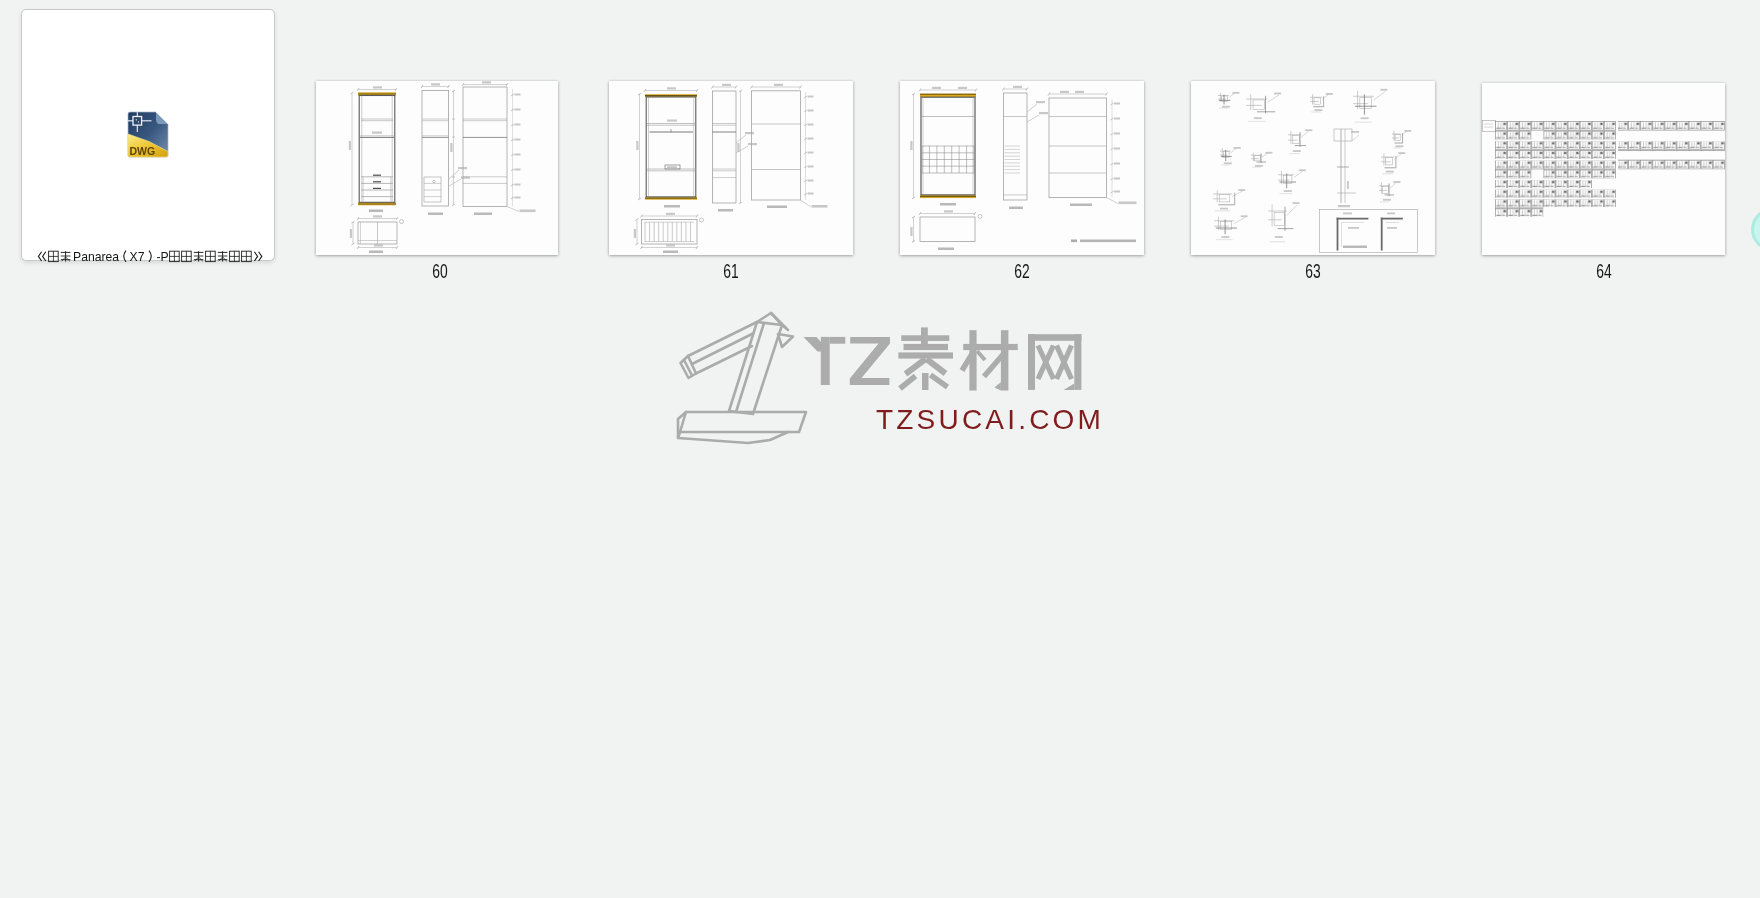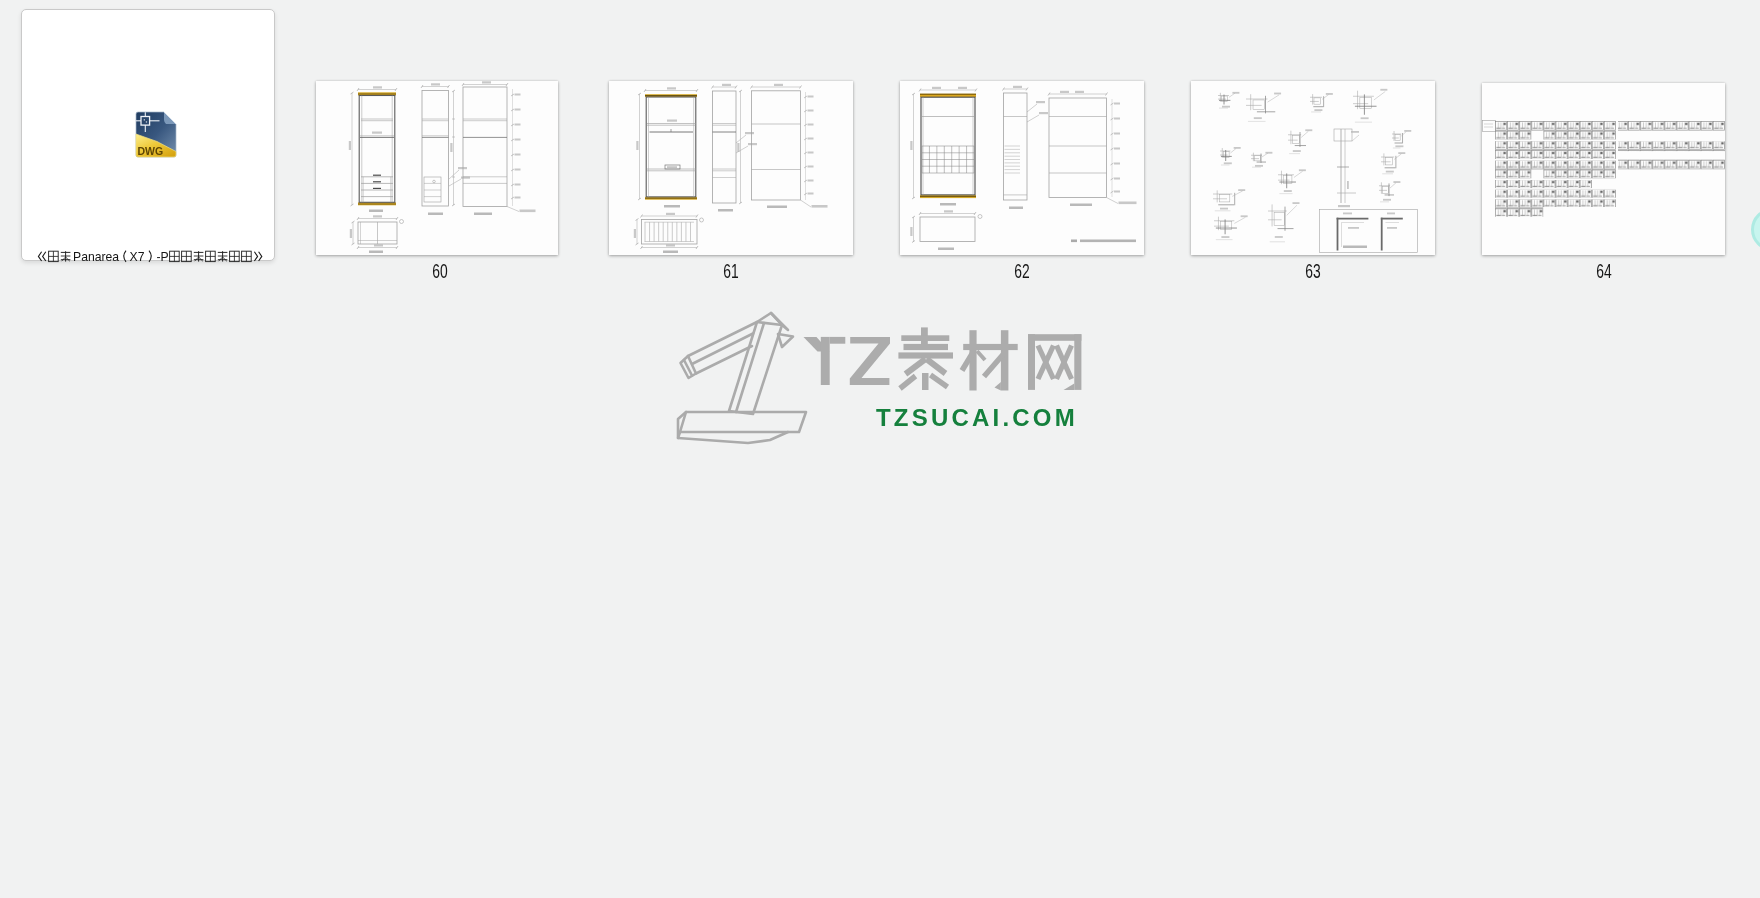--- a/index.html
+++ b/index.html
@@ -1,14 +1,14 @@
 <!DOCTYPE html>
 <html><head><meta charset="utf-8"><title>preview</title><style>html,body{margin:0;padding:0;}body{width:1760px;height:898px;background:#f1f2f2;overflow:hidden;position:relative;font-family:"Liberation Sans",sans-serif;}.thumb{position:absolute;background:#fdfdfd;box-shadow:0 1px 3px rgba(0,0,0,0.30),0 0 2px rgba(0,0,0,0.12);}.num{position:absolute;top:259px;width:60px;text-align:center;font-size:21px;color:#161616;transform:scaleX(0.66);transform-origin:center;}</style></head><body>
 <div style="position:absolute;left:21px;top:9px;width:252px;height:250px;background:#ffffff;border:1px solid #c9c9c9;border-radius:5px;box-shadow:0 2px 4px rgba(0,0,0,0.10);"></div>
-<div style="position:absolute;left:135px;top:111px;width:22px;height:47px;"><svg width="42" height="47" viewBox="0 0 42 47" xmlns="http://www.w3.org/2000/svg">
+<div style="position:absolute;left:127px;top:111px;width:22px;height:47px;"><svg width="42" height="47" viewBox="0 0 42 47" xmlns="http://www.w3.org/2000/svg">
       <defs>
         <linearGradient id="blu" x1="0" y1="0" x2="1" y2="1">
           <stop offset="0" stop-color="#203c60"></stop>
           <stop offset="0.5" stop-color="#38577f"></stop>
           <stop offset="1" stop-color="#7590af"></stop>
         </linearGradient>
         <linearGradient id="yel" x1="0" y1="0" x2="0.8" y2="1">
           <stop offset="0" stop-color="#fcee8d"></stop>
           <stop offset="0.5" stop-color="#eec93a"></stop>
           <stop offset="1" stop-color="#d7a512"></stop>
@@ -677,13 +677,13 @@
       <path d="M200.89999999999998,58 L200.89999999999998,66.5 L194.5,63.5 Z" fill="#acacac"></path>
       <rect x="228" y="10.199999999999989" width="7" height="55.7" fill="#acacac"></rect>
       <rect x="228" y="10.199999999999989" width="53.4" height="6.6" fill="#acacac"></rect>
       <rect x="274.29999999999995" y="10.199999999999989" width="7.1" height="55.7" fill="#acacac"></rect>
       <path d="M274.29999999999995,59.5 L274.29999999999995,65.89999999999998 L263.5,65.89999999999998 Z" fill="#acacac"></path>
       <line x1="238" y1="21.5" x2="253.5" y2="55" stroke="#acacac" stroke-width="5.2"></line>
       <line x1="253.5" y1="21.5" x2="238" y2="55" stroke="#acacac" stroke-width="5.2"></line>
       <line x1="256.5" y1="21.5" x2="271.5" y2="55" stroke="#acacac" stroke-width="5.2"></line>
       <line x1="271.5" y1="21.5" x2="256.5" y2="55" stroke="#acacac" stroke-width="5.2"></line>
     </svg></div>
-<div style="position:absolute;left:876px;top:404px;width:220px;font-size:24px;font-weight:bold;color:#15803d;letter-spacing:3.2px;">TZSUCAI.COM</div>
+<div style="position:absolute;left:876px;top:404px;width:220px;font-size:28px;font-weight:normal;color:#7f1d1d;letter-spacing:3.2px;">TZSUCAI.COM</div>
 <div style="position:absolute;left:1751px;top:208px;width:43px;height:43px;border-radius:50%;background:#c8f5ef;border:3px solid #aeebe3;box-sizing:border-box;"></div>
 </body></html>

